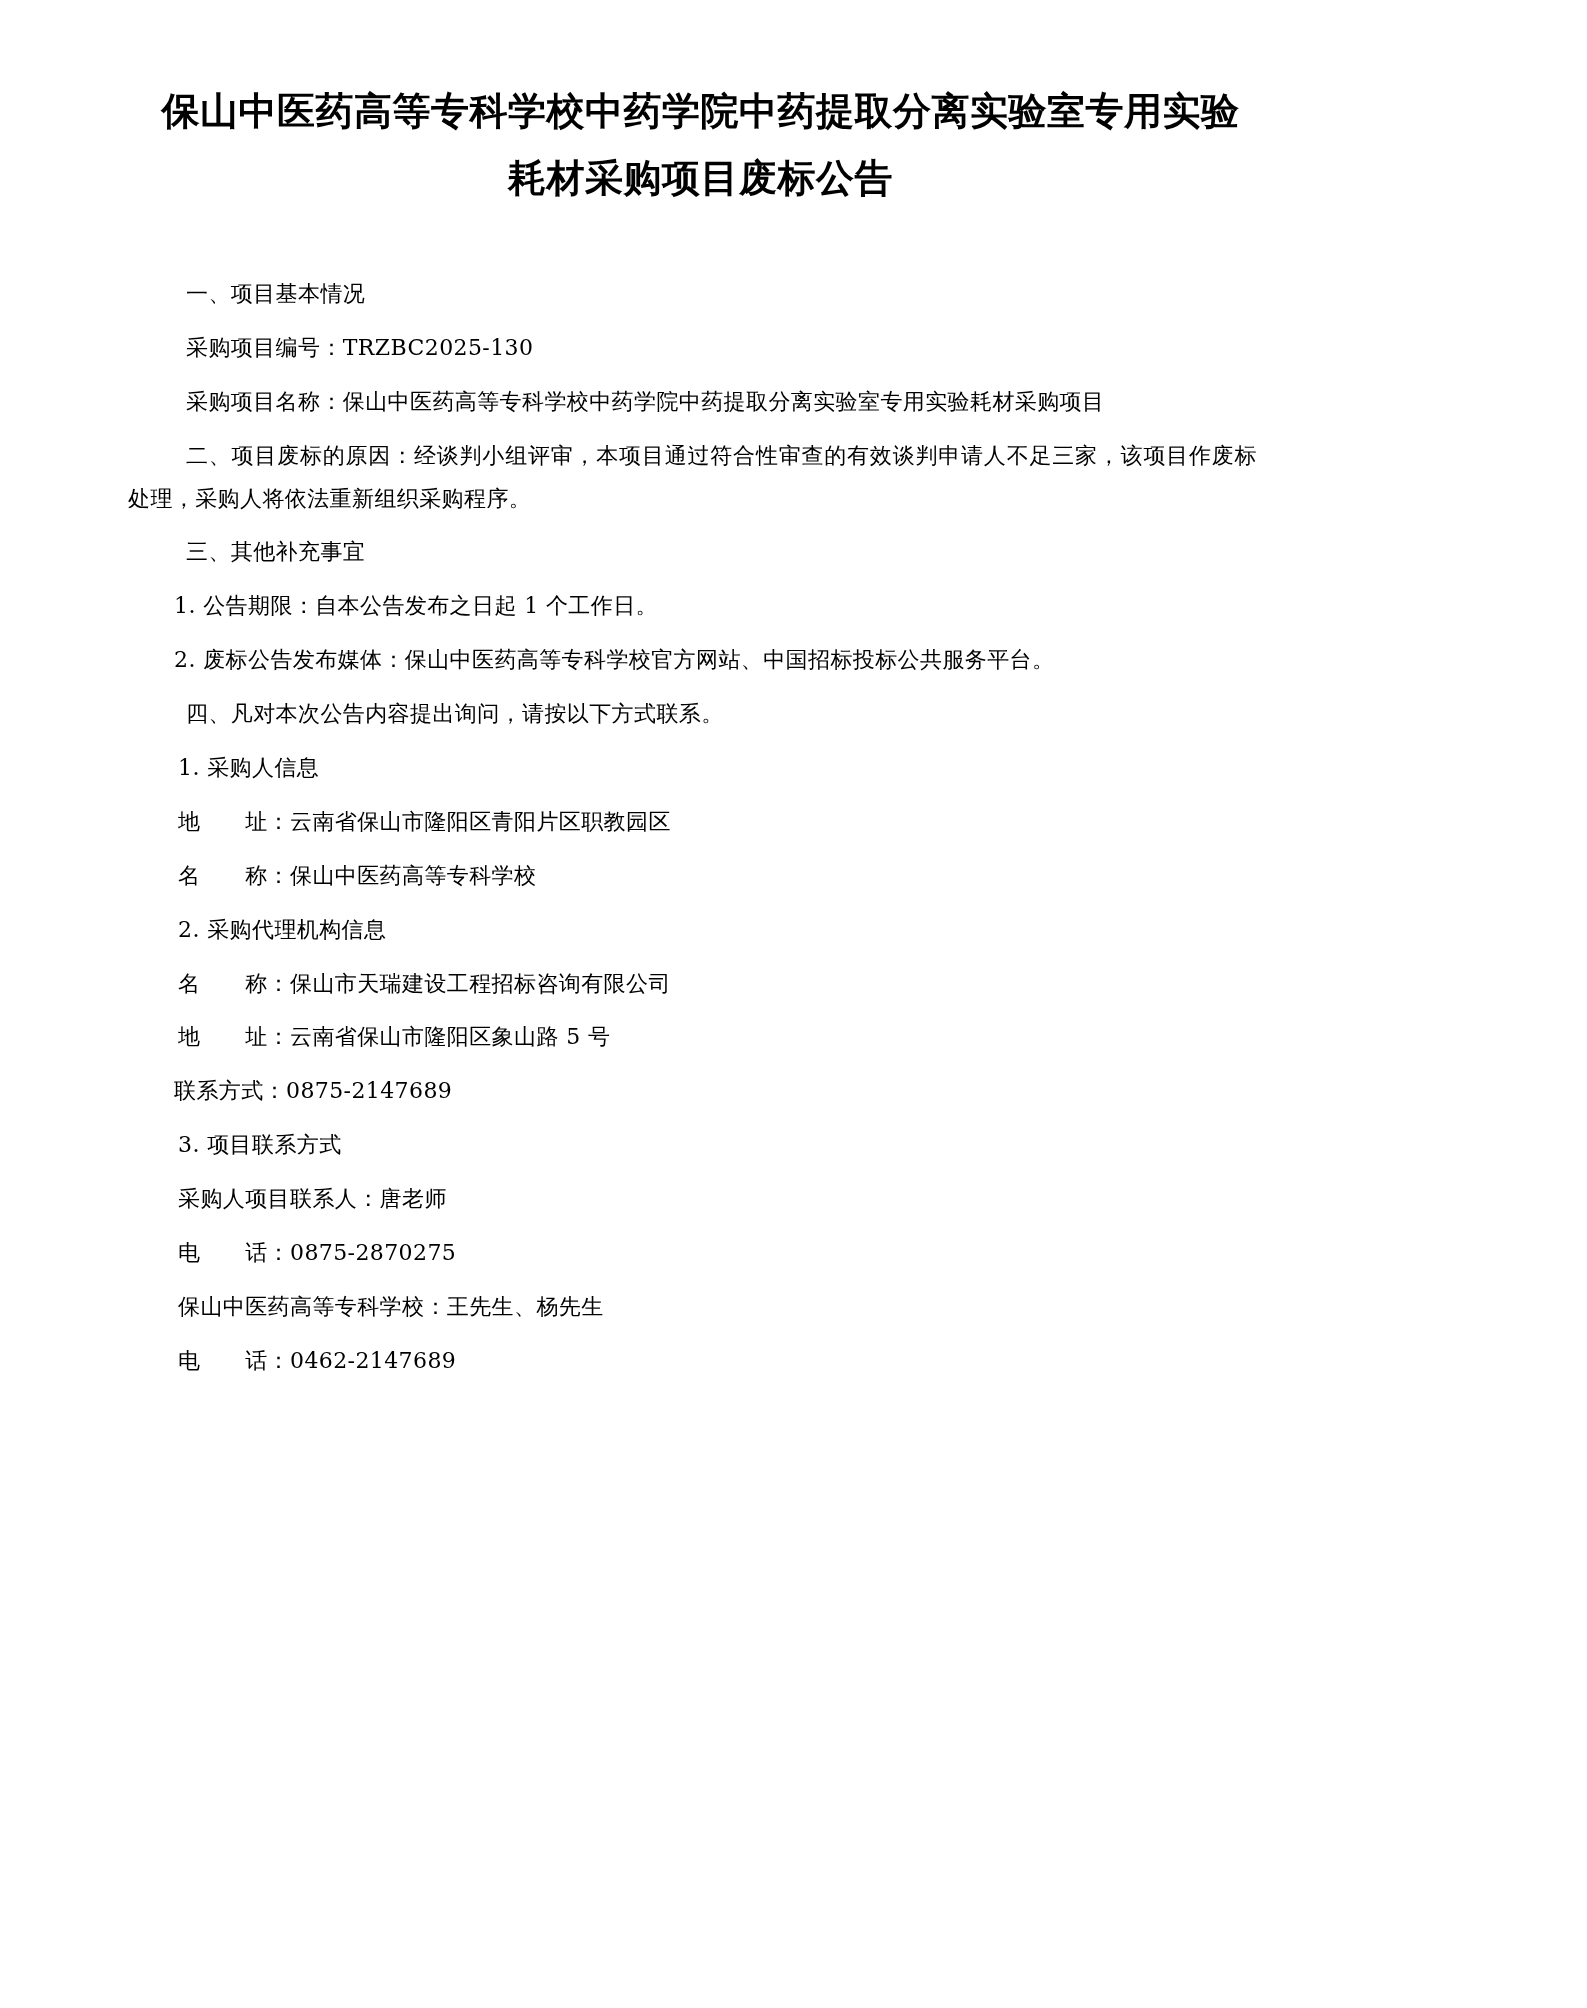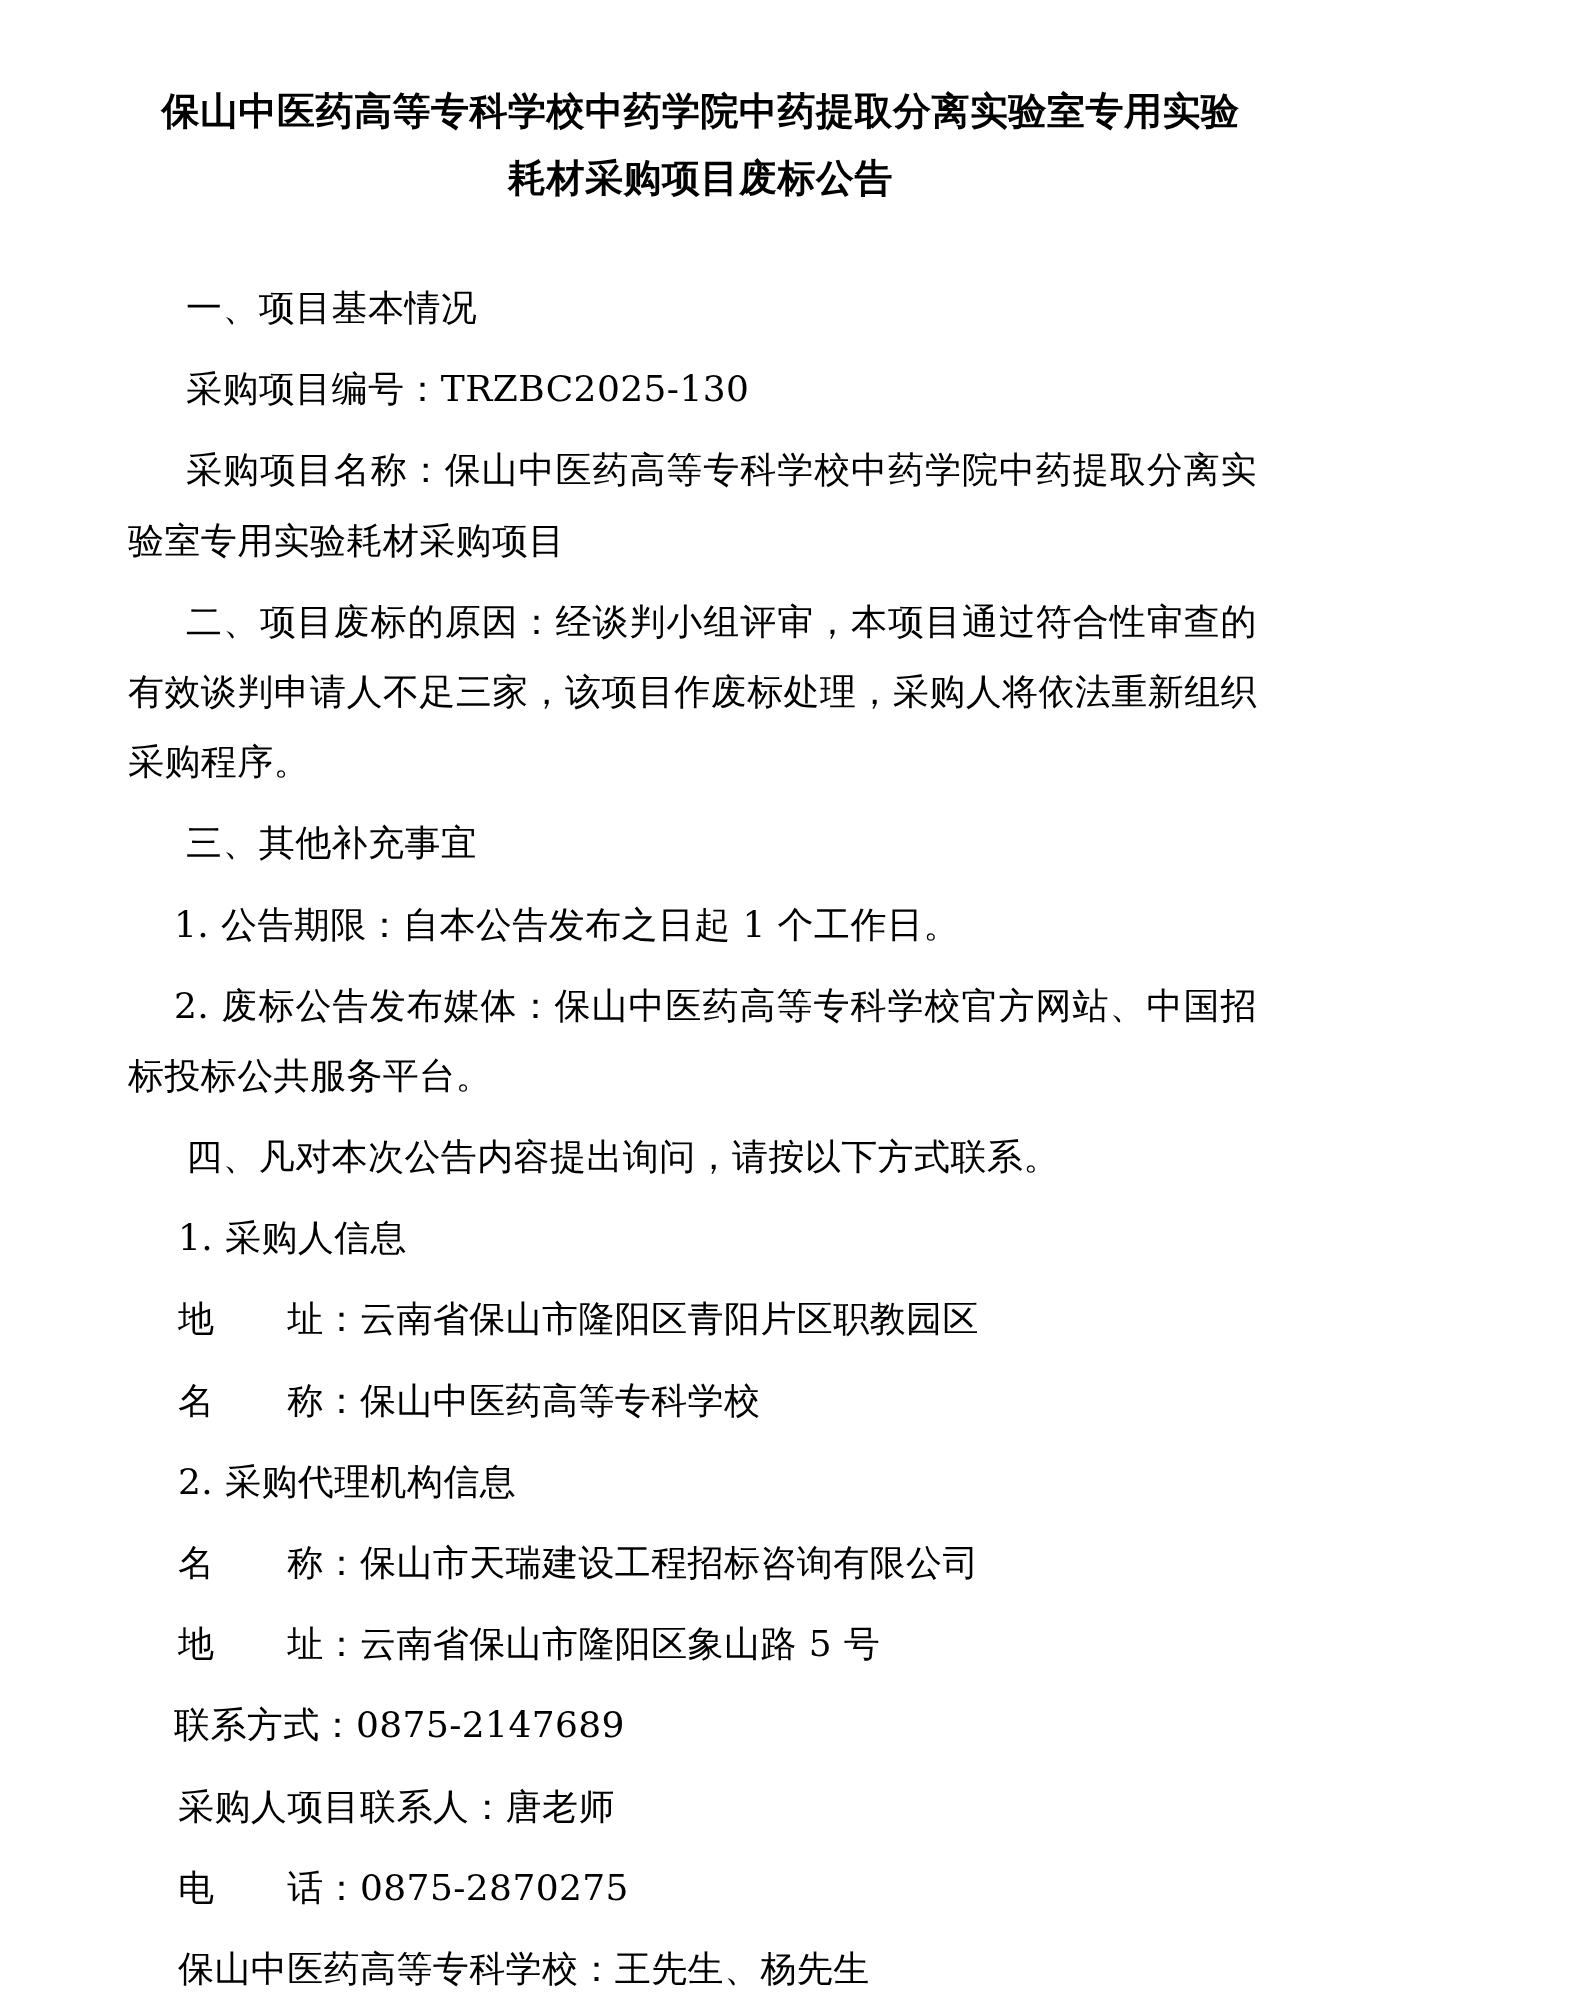--- a/index.html
+++ b/index.html
@@ -27,21 +27,21 @@
     font-weight: bold;
     line-height: 1.75;
     letter-spacing: 0.5px;
     margin: 0 30px 0 30px;
     font-family: "DejaVu Serif", "Liberation Serif", serif;
   }
   .body-block {
     margin-top: 62px;
   }
   p.para {
-    font-size: 36px;
+    font-size: 22px;
     line-height: 1.95;
     margin: 0 16px 11px 0;
     text-align: justify;
     text-justify: inter-ideograph;
     letter-spacing: 0.4px;
   }
   .ind1 { text-indent: 58px; }
   .ind-half { text-indent: 46px; }
   .ind-s { text-indent: 50px; }
 </style>
@@ -68,19 +68,20 @@
 
     <p class="para ind-s">1. 采购人信息</p>
     <p class="para ind-s">地　　址：云南省保山市隆阳区青阳片区职教园区</p>
     <p class="para ind-s">名　　称：保山中医药高等专科学校</p>
 
     <p class="para ind-s">2. 采购代理机构信息</p>
     <p class="para ind-s">名　　称：保山市天瑞建设工程招标咨询有限公司</p>
     <p class="para ind-s">地　　址：云南省保山市隆阳区象山路 5 号</p>
     <p class="para ind-half">联系方式：0875-2147689</p>
 
+    <p class="para ind-s">3. 项目联系方式</p>
     <p class="para ind-s">采购人项目联系人：唐老师</p>
     <p class="para ind-s">电　　话：0875-2870275</p>
     <p class="para ind-s">保山中医药高等专科学校：王先生、杨先生</p>
     <p class="para ind-s">电　　话：0462-2147689</p>
 
   </div>
 </div>
 
 </body></html>

